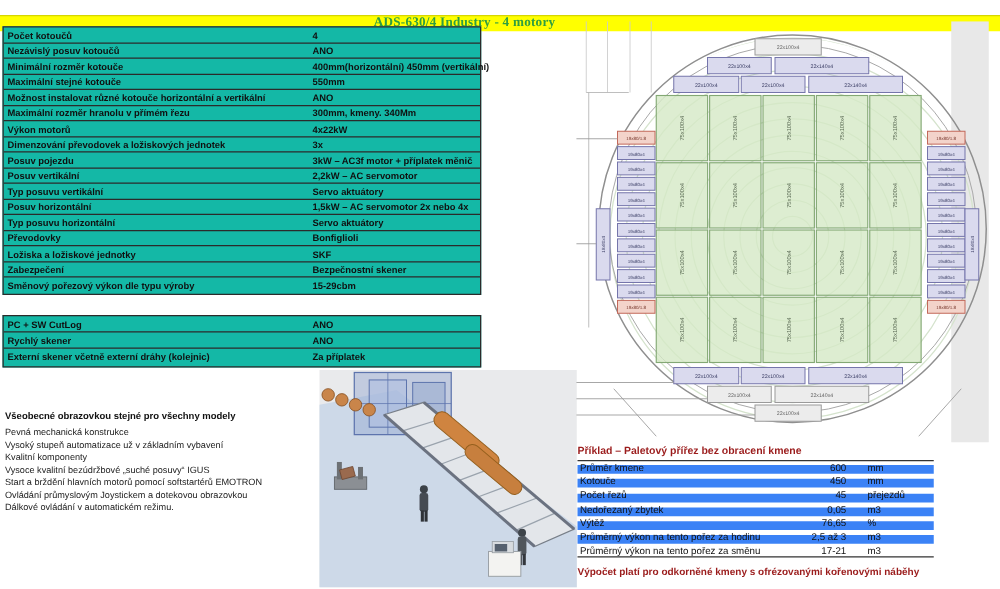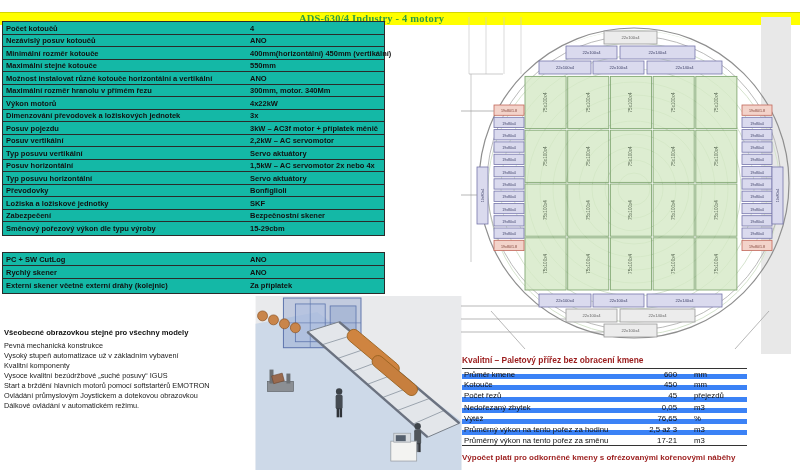--- a/index.html
+++ b/index.html
@@ -30,21 +30,21 @@
 
   
   #illu { position:absolute; left:255px; top:296px; width:207px; height:174px; }
 
   
   #diagram { position:absolute; left:461px; top:17px; width:338px; height:337px; }
 
   
   #example { position:absolute; left:462px; top:355px; width:285px; }
   #ex-title { font-size:8.4px; font-weight:bold; color:#9b1c1c; margin-bottom:3px; white-space:nowrap; }
-  .exrow { position:relative; height:11.2px; border-bottom:5px solid #3b82f6; }
+  .exrow { position:relative; height:11.2px; border-bottom:7px solid #3b82f6; }
   .exrow.first { border-top:1.6px solid #333; }
   .exrow.last { border-bottom:1.6px solid #333; }
   .ex-lbl { position:absolute; left:2px; top:1px; font-size:7.8px; color:#111; white-space:nowrap; }
   .ex-val { position:absolute; left:140px; top:1px; width:75px; text-align:right; font-size:7.8px; color:#111; }
   .ex-unit { position:absolute; left:232px; top:1px; font-size:7.8px; color:#111; }
 
   #footnote { position:absolute; left:462px; top:453px; font-size:8px; font-weight:bold; color:#9b1c1c; white-space:nowrap;text-align:right; }
 </style>
 </head>
 <body>
@@ -71,21 +71,21 @@
       <div class="srow">
         <span class="lbl">Maximální stejné kotouče</span>
         <span class="val">550mm</span>
       </div>
       <div class="srow">
         <span class="lbl">Možnost instalovat různé kotouče horizontální a vertikální</span>
         <span class="val">ANO</span>
       </div>
       <div class="srow">
         <span class="lbl">Maximální rozměr hranolu v přímém řezu</span>
-        <span class="val">300mm, motor. 340Mm</span>
+        <span class="val">300mm, kmeny. 340Mm</span>
       </div>
       <div class="srow">
         <span class="lbl">Výkon motorů</span>
         <span class="val">4x22kW</span>
       </div>
       <div class="srow">
         <span class="lbl">Dimenzování převodovek a ložiskových jednotek</span>
         <span class="val">3x</span>
       </div>
       <div class="srow">
@@ -366,21 +366,21 @@
       <line x1="0" y1="94" x2="33" y2="94" stroke="#9a9a9a" stroke-width="0.7"></line>
       <line x1="0" y1="178" x2="16" y2="178" stroke="#9a9a9a" stroke-width="0.7"></line>
       <line x1="0" y1="289" x2="78" y2="289" stroke="#9a9a9a" stroke-width="0.7"></line>
       <line x1="0" y1="302" x2="105" y2="302" stroke="#9a9a9a" stroke-width="0.7"></line>
       <line x1="0" y1="315" x2="143" y2="315" stroke="#9a9a9a" stroke-width="0.7"></line>
       <line x1="30" y1="294" x2="64" y2="332" stroke="#9a9a9a" stroke-width="0.7"></line>
       <line x1="308" y1="294" x2="274" y2="332" stroke="#9a9a9a" stroke-width="0.7"></line>
     </svg>
 
   <div id="example">
-    <div id="ex-title">Kvalitní – Paletový přířez bez obracení kmene</div>
+    <div id="ex-title">Příklad – Paletový přířez bez obracení kmene</div>
     <div id="ex-rows">
         <div class="exrow first">
           <span class="ex-lbl">Průměr kmene</span>
           <span class="ex-val">600</span>
           <span class="ex-unit">mm</span>
         </div>
         <div class="exrow">
           <span class="ex-lbl">Kotouče</span>
           <span class="ex-val">450</span>
           <span class="ex-unit">mm</span>

